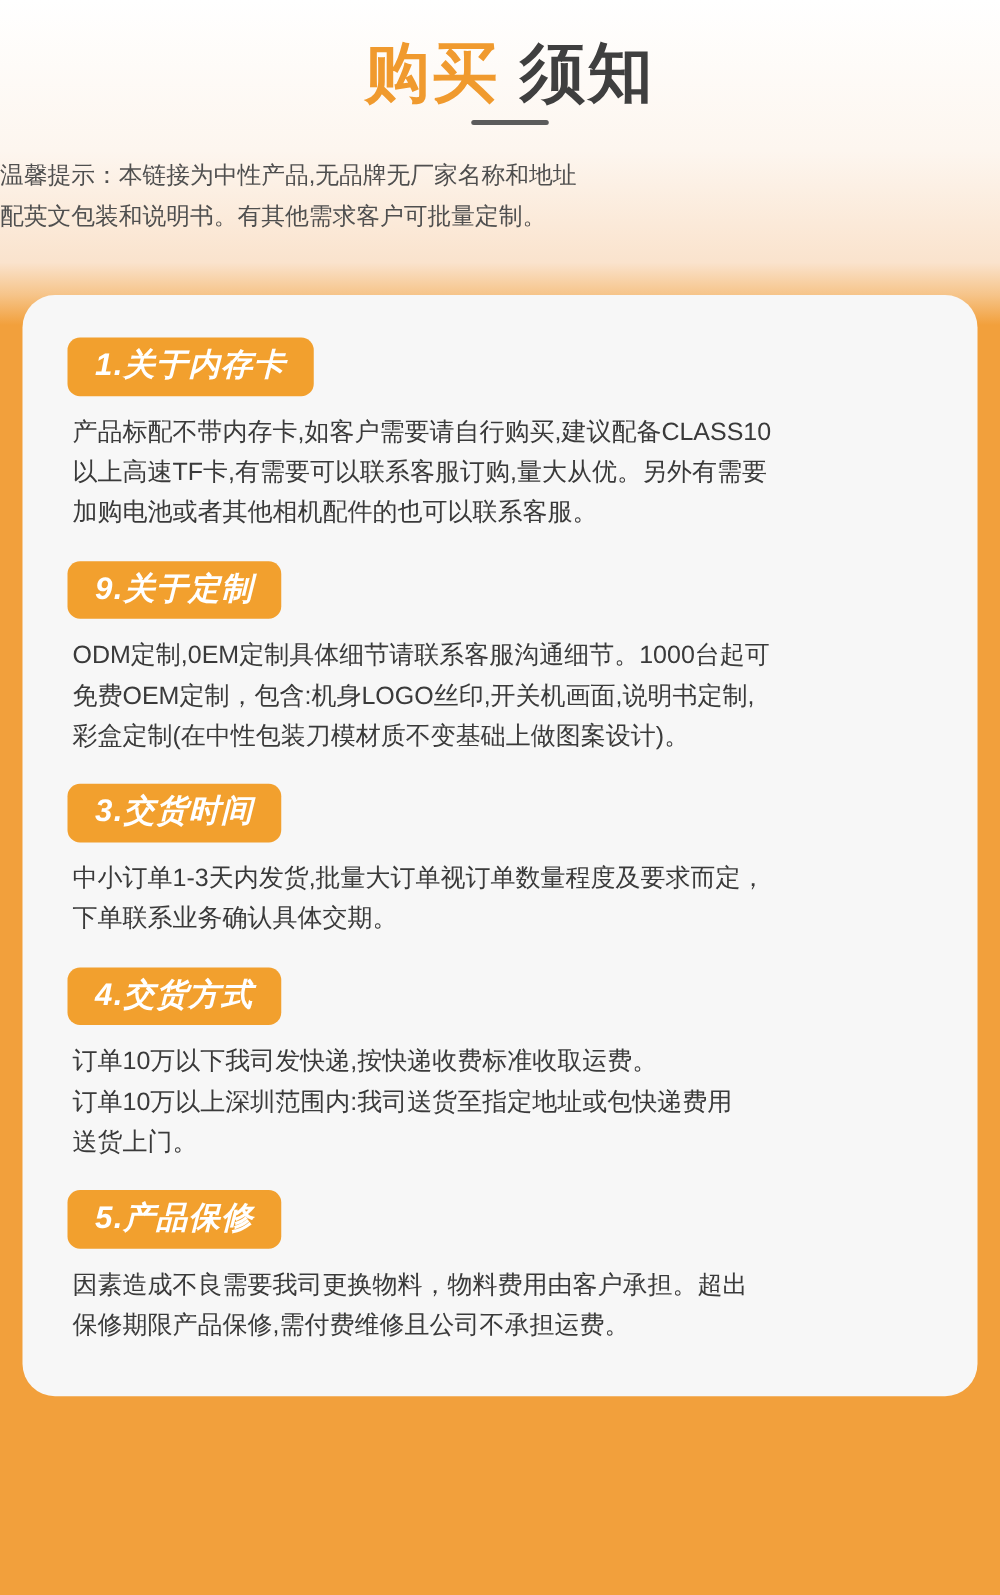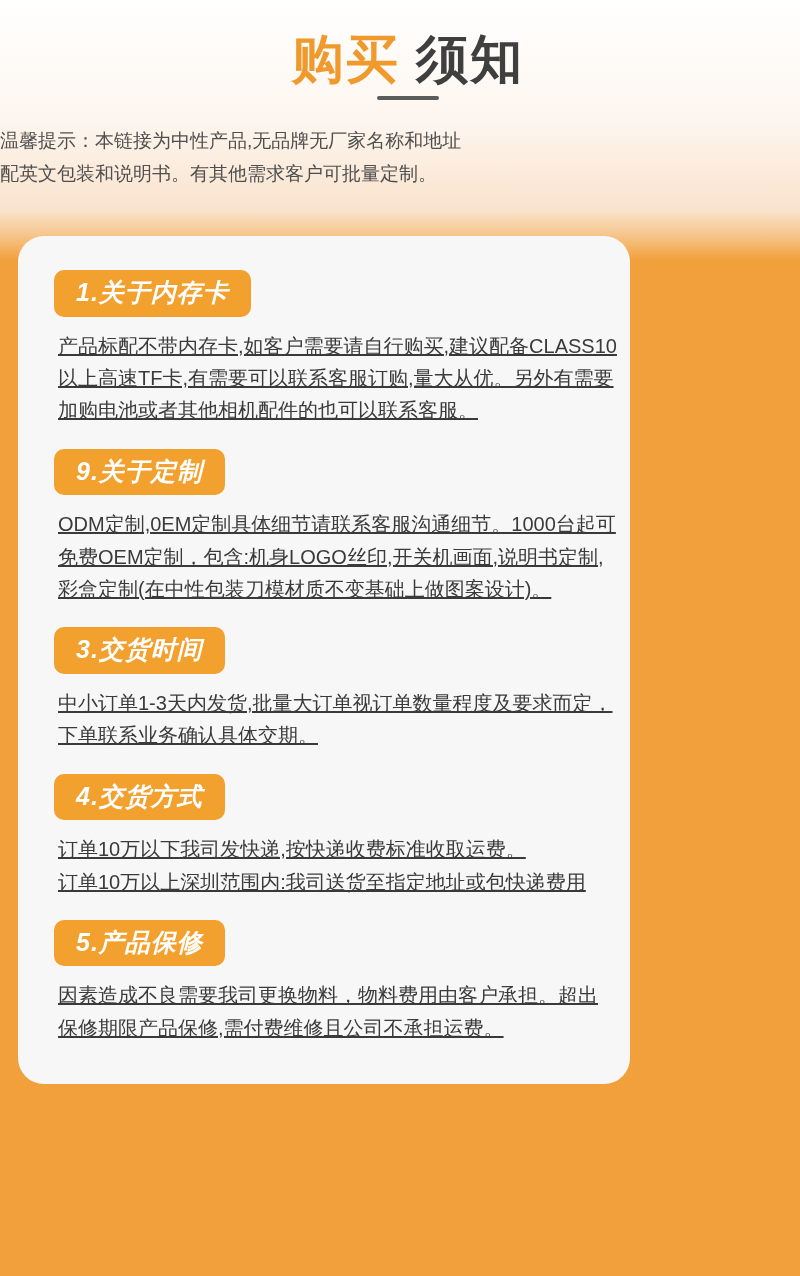--- a/index.html
+++ b/index.html
@@ -65,21 +65,21 @@
     text-align: left;
   }
   .subtitle .line {
     display: block;
     white-space: nowrap;
   }
   .card {
     position: absolute;
     left: 18px;
     top: 236px;
-    width: 612px;
+    width: 764px;
     background: #f7f7f7;
     border-radius: 26px;
     box-sizing: border-box;
     padding: 34px 36px 40px 36px;
   }
   .section { margin-bottom: 14px; }
   .section:last-child { margin-bottom: 0; }
   .pill {
     display: inline-block;
     background: #f2a02e;
@@ -94,21 +94,21 @@
     white-space: nowrap;
   }
   .body-text {
     margin-top: 13px;
     margin-bottom: 22px;
     color: #3a3a3a;
     font-size: 20px;
     line-height: 1.62;
     padding-left: 4px;
   }
-  .body-text .line { display: block; white-space: nowrap; text-decoration: underline; }
+  .body-text .line { display: block; white-space: nowrap; }
   .section:last-child .body-text { margin-bottom: 0; }
 </style>
 </head>
 <body>
 
 <div class="page">
 
   <div class="header">
     <div class="title-row">
       <div class="title"><span class="t1">购买</span> <span class="t2">须知</span></div>
@@ -146,20 +146,21 @@
         <span class="line">中小订单1-3天内发货,批量大订单视订单数量程度及要求而定，</span>
         <span class="line">下单联系业务确认具体交期。</span>
       </div>
     </div>
 
     <div class="section">
       <div class="pill">4.交货方式</div>
       <div class="body-text">
         <span class="line">订单10万以下我司发快递,按快递收费标准收取运费。</span>
         <span class="line">订单10万以上深圳范围内:我司送货至指定地址或包快递费用</span>
+        <span class="line">送货上门。</span>
       </div>
     </div>
 
     <div class="section">
       <div class="pill">5.产品保修</div>
       <div class="body-text">
         <span class="line">因素造成不良需要我司更换物料，物料费用由客户承担。超出</span>
         <span class="line">保修期限产品保修,需付费维修且公司不承担运费。</span>
       </div>
     </div>

